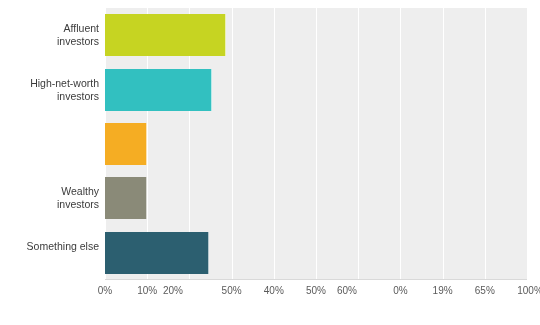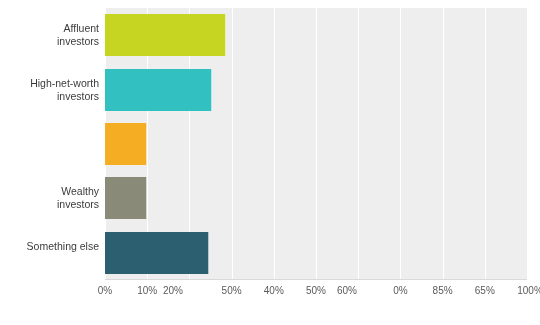--- a/index.html
+++ b/index.html
@@ -169,18 +169,18 @@
 
   <div id="x-axis">
       <div class="tick-label" style="left: 0px;">0%</div>
       <div class="tick-label" style="left: 42.2px;">10%</div>
       <div class="tick-label" style="left: 68px;">20%</div>
       <div class="tick-label" style="left: 126.6px;">50%</div>
       <div class="tick-label" style="left: 168.8px;">40%</div>
       <div class="tick-label" style="left: 211px;">50%</div>
       <div class="tick-label" style="left: 242px;">60%</div>
       <div class="tick-label" style="left: 295.4px;">0%</div>
-      <div class="tick-label" style="left: 337.6px;">85%</div>
+      <div class="tick-label" style="left: 337.6px;">19%</div>
       <div class="tick-label" style="left: 379.8px;">65%</div>
       <div class="tick-label" style="left: 425px;">100%</div>
     </div>
 
 </div>
 
 </body></html>

